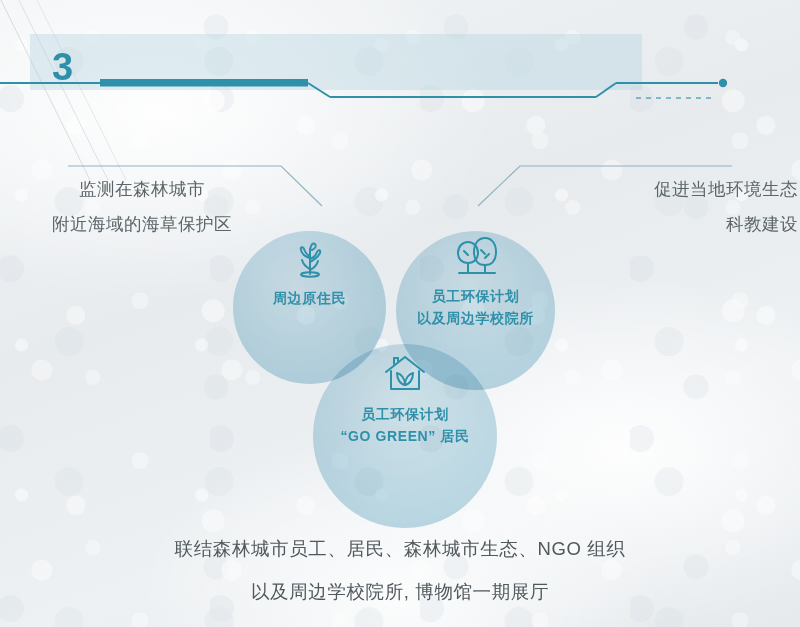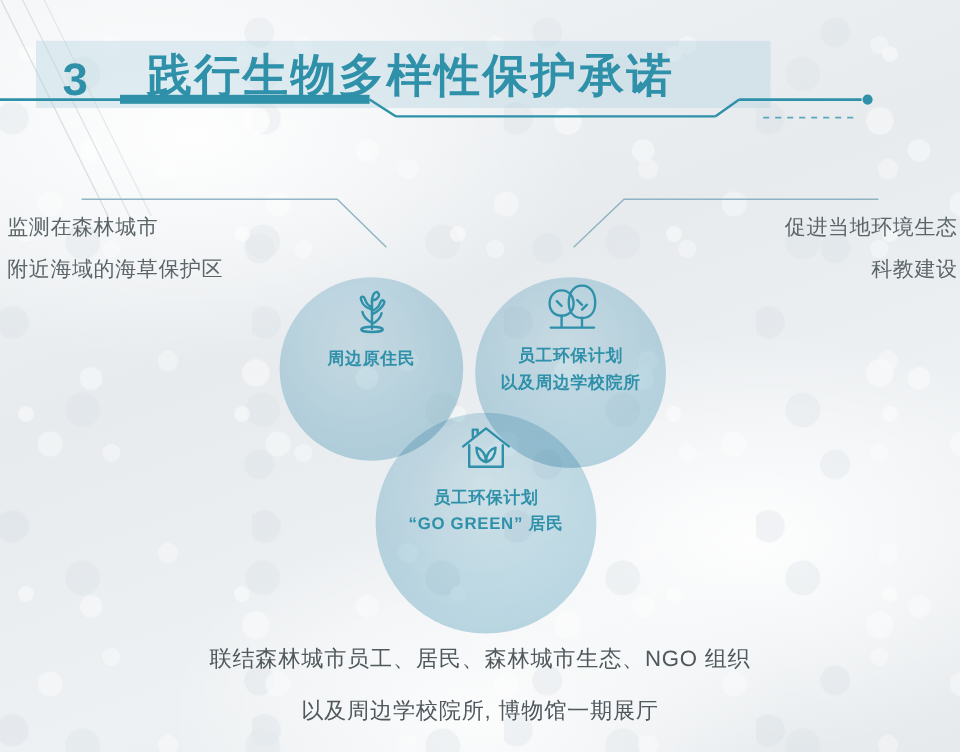--- a/index.html
+++ b/index.html
@@ -95,23 +95,23 @@
   
   .label {
     position: absolute;
     font-size: 17.5px;
     color: #5b6569;
     line-height: 2.0;
     letter-spacing: .5px;
     white-space: nowrap;
   }
   .label-left {
-    left: 6px;
+    left: 27px;
     top: 172px;
-    text-align: left;
+    text-align: center;
     width: 230px;
   }
   .label-right {
     left: 558px;
     top: 172px;
     text-align: right;
     width: 240px;
   }
 
   
@@ -186,21 +186,20 @@
   <svg class="corner-lines" viewBox="0 0 220 200" fill="none">
     <line x1="16" y1="-10" x2="120" y2="200" stroke="#b9c6cd" stroke-width="1" opacity=".55"></line>
     <line x1="34" y1="-10" x2="138" y2="200" stroke="#b9c6cd" stroke-width="1" opacity=".45"></line>
     <line x1="52" y1="-10" x2="156" y2="200" stroke="#b9c6cd" stroke-width="1" opacity=".35"></line>
   </svg>
 
   <div class="header-band"></div>
 
   <div class="header">
     <div class="header-number">3</div>
-    <div class="header-title">践行生物多样性保护承诺</div>
 
     <svg style="position:absolute;left:0;top:0;width:800px;height:90px" viewBox="0 0 800 90" fill="none">
 
       <line x1="0" y1="63" x2="100" y2="63" stroke="#2e90a9" stroke-width="2.2"></line>
       <rect x="100" y="59" width="208" height="7.5" fill="#2e90a9"></rect>
       <line x1="308" y1="63" x2="330" y2="77" stroke="#2e90a9" stroke-width="2"></line>
       <line x1="330" y1="77" x2="596" y2="77" stroke="#2e90a9" stroke-width="2"></line>
       <line x1="596" y1="77" x2="616" y2="63" stroke="#2e90a9" stroke-width="2"></line>
 
       <line x1="616" y1="63" x2="718" y2="63" stroke="#2e90a9" stroke-width="2.2"></line>

